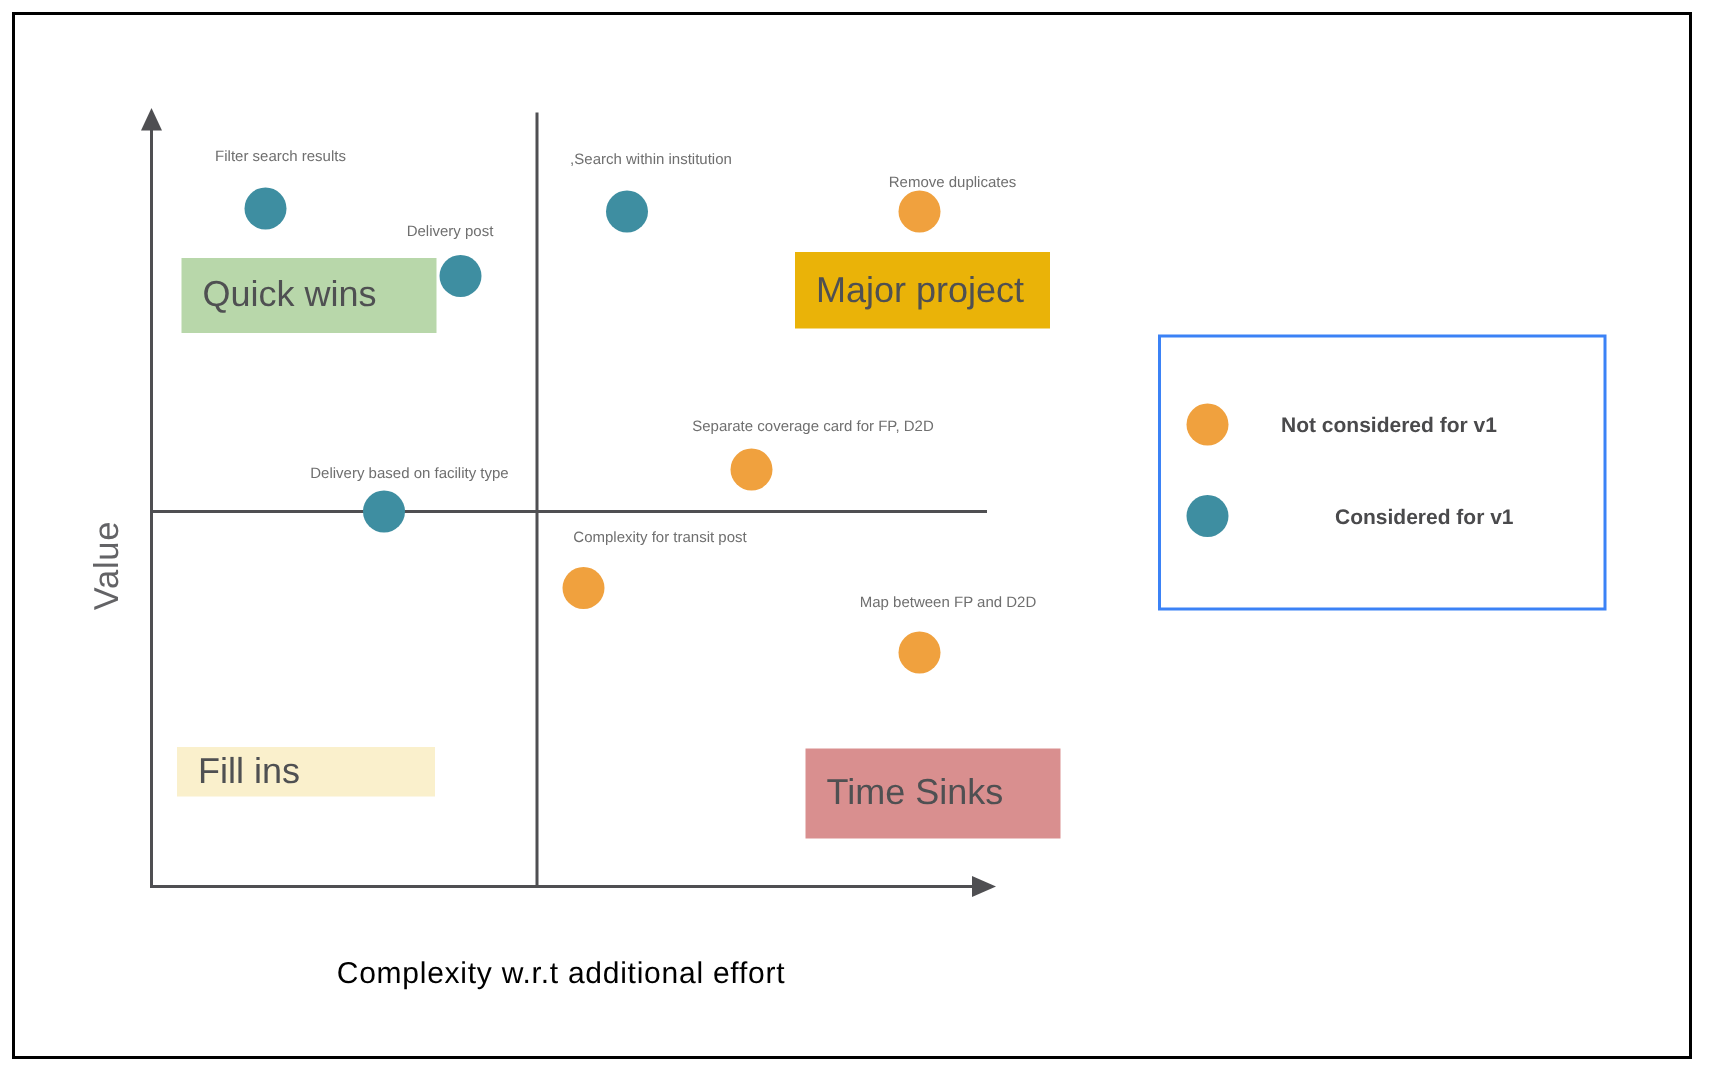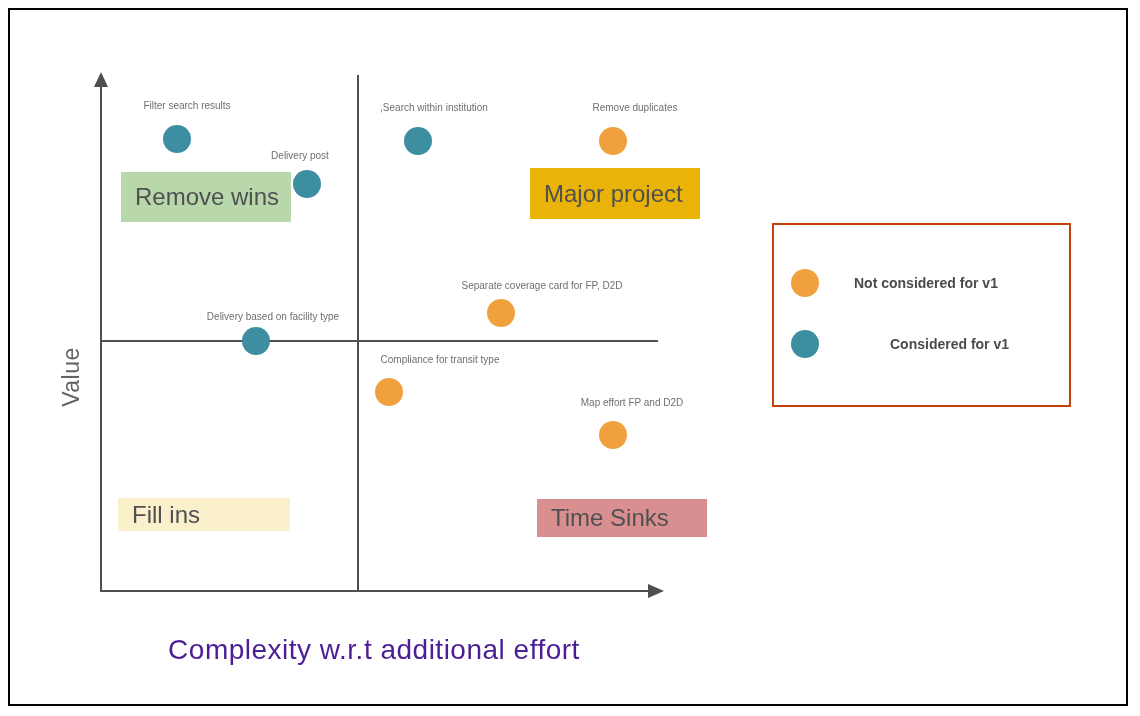--- a/index.html
+++ b/index.html
@@ -45,21 +45,21 @@
   
   .y-label {
     position: absolute; left: 71px; top: 377px;
     transform: translate(-50%, -50%) rotate(-90deg);
     font-size: 23px; color: #636366; letter-spacing: 0.5px;
     white-space: nowrap;
   }
   .x-label {
     position: absolute; left: 374px; top: 650px;
     transform: translate(-50%, -50%);
-    font-size: 28px; color: #4c1d95; letter-spacing: 0.5px;
+    font-size: 20px; color: #000000; letter-spacing: 0.5px;
     white-space: nowrap;
   }
   
   .quad-box {
     position: absolute;
     display: flex; align-items: center;
     padding-left: 14px; box-sizing: border-box;
     font-size: 24px; color: #4f5052;
     white-space: nowrap;
   }
@@ -72,21 +72,21 @@
   .point-label {
     position: absolute;
     transform: translate(-50%, -50%);
     font-size: 10px; color: #6f6f6f;
     white-space: nowrap;
   }
   
   .legend-box {
     position: absolute; left: 772px; top: 223px;
     width: 299px; height: 184px;
-    border: 2px solid #c2410c;
+    border: 2px solid #3b82f6;
     box-sizing: border-box;
     background: #ffffff;
   }
   .legend-row {
     position: absolute; left: 17px;
     display: flex; align-items: center;
   }
   .legend-dot {
     width: 28px; height: 28px; border-radius: 50%;
     flex: 0 0 auto;
@@ -108,47 +108,47 @@
   <div class="line x-axis"></div>
   <div class="arrow-right"></div>
   <div class="line divider-v"></div>
   <div class="line mid-h"></div>
 
   <div class="y-label">Value</div>
   <div class="x-label">Complexity w.r.t additional effort</div>
 
   <div id="diagram-layer">
       <div class="quad-box" style="left: 121px; top: 172px; width: 170px; height: 50px; background: rgb(184, 215, 170);">
-        <span>Remove wins</span>
+        <span>Quick wins</span>
       </div>
       <div class="quad-box" style="left: 530px; top: 168px; width: 170px; height: 51px; background: #eab308;">
         <span>Major project</span>
       </div>
       <div class="quad-box" style="left: 118px; top: 498px; width: 172px; height: 33px; background: rgb(250, 240, 204);">
         <span>Fill ins</span>
       </div>
-      <div class="quad-box" style="left: 537px; top: 499px; width: 170px; height: 38px; background: rgb(217, 143, 143);">
+      <div class="quad-box" style="left: 537px; top: 499px; width: 170px; height: 60px; background: rgb(217, 143, 143);">
         <span>Time Sinks</span>
       </div>
       <div class="dot" style="left: 163px; top: 125px; background: rgb(62, 142, 161);"></div>
       <div class="point-label" style="left: 187px; top: 105px;">Filter search results</div>
       <div class="dot" style="left: 293px; top: 170px; background: rgb(62, 142, 161);"></div>
       <div class="point-label" style="left: 300px; top: 155px;">Delivery post</div>
       <div class="dot" style="left: 404px; top: 127px; background: rgb(62, 142, 161);"></div>
       <div class="point-label" style="left: 434px; top: 107px;">,Search within institution</div>
       <div class="dot" style="left: 599px; top: 127px; background: rgb(240, 161, 62);"></div>
-      <div class="point-label" style="left: 635px; top: 107px;">Remove duplicates</div>
+      <div class="point-label" style="left: 635px; top: 122px;">Remove duplicates</div>
       <div class="dot" style="left: 487px; top: 299px; background: rgb(240, 161, 62);"></div>
       <div class="point-label" style="left: 542px; top: 285px;">Separate coverage card for FP, D2D</div>
       <div class="dot" style="left: 242px; top: 327px; background: rgb(62, 142, 161);"></div>
       <div class="point-label" style="left: 273px; top: 316px;">Delivery based on facility type</div>
       <div class="dot" style="left: 375px; top: 378px; background: rgb(240, 161, 62);"></div>
-      <div class="point-label" style="left: 440px; top: 359px;">Compliance for transit type</div>
+      <div class="point-label" style="left: 440px; top: 359px;">Complexity for transit post</div>
       <div class="dot" style="left: 599px; top: 421px; background: rgb(240, 161, 62);"></div>
-      <div class="point-label" style="left: 632px; top: 402px;">Map effort FP and D2D</div>
+      <div class="point-label" style="left: 632px; top: 402px;">Map between FP and D2D</div>
     </div>
 
   <div class="legend-box">
     <div id="legend-items">
         <div class="legend-row" style="top: 44px;">
           <div class="legend-dot" style="background: rgb(240, 161, 62);"></div>
           <div class="legend-label">Not considered for v1</div>
         </div>
         <div class="legend-row" style="top: 105px; gap: 36px;">
           <div class="legend-dot" style="background: rgb(62, 142, 161);"></div>

